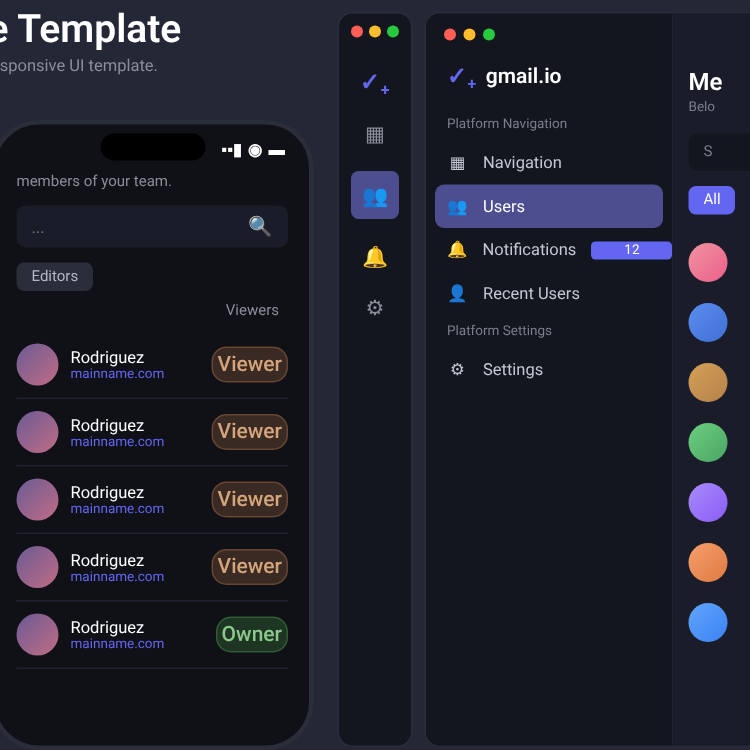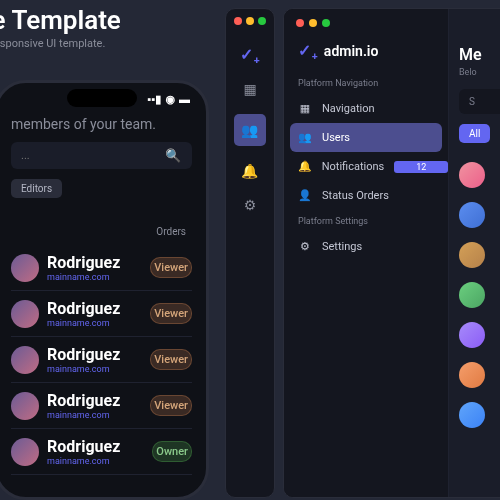--- a/index.html
+++ b/index.html
@@ -10,33 +10,33 @@
 .hdr{position:absolute;left:-28px;top:5px}
 .hdr-title{font-size:26px;font-weight:600;color:#fff}
 .hdr-sub{font-size:11px;color:#8a8d9a;margin-top:2px}
 
 
 .phone{position:absolute;left:-6px;top:80px;width:215px;height:420px;background:#0f1117;border-radius:32px;border:3px solid #2a2d3a;overflow:hidden}
 .notch{position:absolute;top:6px;left:50%;transform:translateX(-50%);width:70px;height:18px;background:#000;border-radius:10px}
 .statusbar{display:flex;justify-content:space-between;padding:10px 16px 4px;font-size:11px;color:#fff;font-weight:600}
 .signal{display:flex;gap:4px;align-items:center}
 .phone-body{padding:6px 14px}
-.phone-sub{font-size:14px;color:#8a8d9a;margin-bottom:10px}
+.phone-sub{font-size:10px;color:#8a8d9a;margin-bottom:10px}
 .searchbar{display:flex;align-items:center;background:#1a1d29;border-radius:6px;padding:6px 10px;margin-bottom:10px}
 .searchbar input{flex:1;background:none;border:none;color:#8a8d9a;font-size:11px;outline:none}
 .search-ic{color:#8a8d9a;font-size:13px}
-.chips{display:flex;gap:6px;margin-bottom:28px}
+.chips{display:flex;gap:6px;margin-bottom:8px}
 .chip{background:#2a2d3a;color:#b4b7c5;font-size:10px;padding:4px 10px;border-radius:5px}
 .col-h{font-size:10px;color:#8a8d9a;text-align:right;margin-bottom:8px;padding-right:6px}
 .member{display:flex;align-items:center;justify-content:space-between;padding:8px 0;border-bottom:1px solid #1f2230}
 .mleft{display:flex;align-items:center;gap:8px}
 .mav{width:28px;height:28px;border-radius:50%;background:linear-gradient(135deg,#6b5b95,#c06c84)}
-.mname{font-size:16px;color:#fff;font-weight:700}
+.mname{font-size:11px;color:#fff;font-weight:400}
 .memail{font-size:9px;color:#6366f1}
-.badge{font-size:11px;padding:3px 3px;border-radius:10px;font-weight:500}
+.badge{font-size:14px;padding:3px 3px;border-radius:10px;font-weight:500}
 .b-viewer{background:rgba(139,90,60,0.35);color:#d4a57a;border:1px solid rgba(139,90,60,0.6)}
 .b-owner{background:rgba(60,120,60,0.35);color:#8bc98b;border:1px solid rgba(60,120,60,0.6)}
 
 
 .win1{position:absolute;left:225px;top:8px;width:50px;height:490px;background:#14161f;border-radius:10px;overflow:hidden;border:1px solid #2a2d3a}
 .traffic{display:flex;gap:4px;padding:8px}
 .tdot{width:8px;height:8px;border-radius:50%}
 .tr{background:#ff5f56}.ty{background:#ffbd2e}.tg{background:#27c93f}
 .rail{display:flex;flex-direction:column;align-items:center;gap:16px;padding-top:12px}
 .rail-ic{width:18px;height:18px;display:flex;align-items:center;justify-content:center;color:#8a8d9a;font-size:14px}
@@ -98,21 +98,21 @@
   </div>
   <div class="phone-body">
     <div class="phone-sub">members of your team.</div>
     <div class="searchbar">
       <input placeholder="..." style="">
       <span class="search-ic">🔍</span>
     </div>
     <div class="chips">
       <div class="chip">Editors</div>
     </div>
-    <div class="col-h">Orders</div>
+    <div class="col-h">Viewers</div>
     <div class="member">
       <div class="mleft">
             <div class="mav"></div>
             <div>
               <div class="mname">Rodriguez</div>
               <div class="memail">mainname.com</div>
             </div>
           </div>
       <div class="badge b-viewer">Viewer</div>
     </div>
@@ -176,39 +176,39 @@
 
 <div class="win2">
   <div class="sidebar">
     <div class="sb-traffic">
       <div class="tdot tr"></div>
       <div class="tdot ty"></div>
       <div class="tdot tg"></div>
     </div>
     <div class="logo">
       <span class="logo-ic">✓₊</span>
-      <span>admin.io</span>
+      <span>gmail.io</span>
     </div>
     <div class="navsec">Platform Navigation</div>
     <div class="navitem">
       <span class="nav-ic">▦</span>
       <span>Navigation</span>
     </div>
     <div class="navitem active">
       <span class="nav-ic">👥</span>
       <span>Users</span>
     </div>
     <div class="navitem">
       <span class="nav-ic">🔔</span>
       <span>Notifications</span>
       <span class="count">12</span>
     </div>
     <div class="navitem">
       <span class="nav-ic">👤</span>
-      <span>Status Orders</span>
+      <span>Recent Users</span>
     </div>
     <div class="navsec">Platform Settings</div>
     <div class="navitem">
       <span class="nav-ic">⚙</span>
       <span>Settings</span>
     </div>
   </div>
   <div class="rpanel">
     <div class="rtitle">Me</div>
     <div class="rsub">Belo</div>

